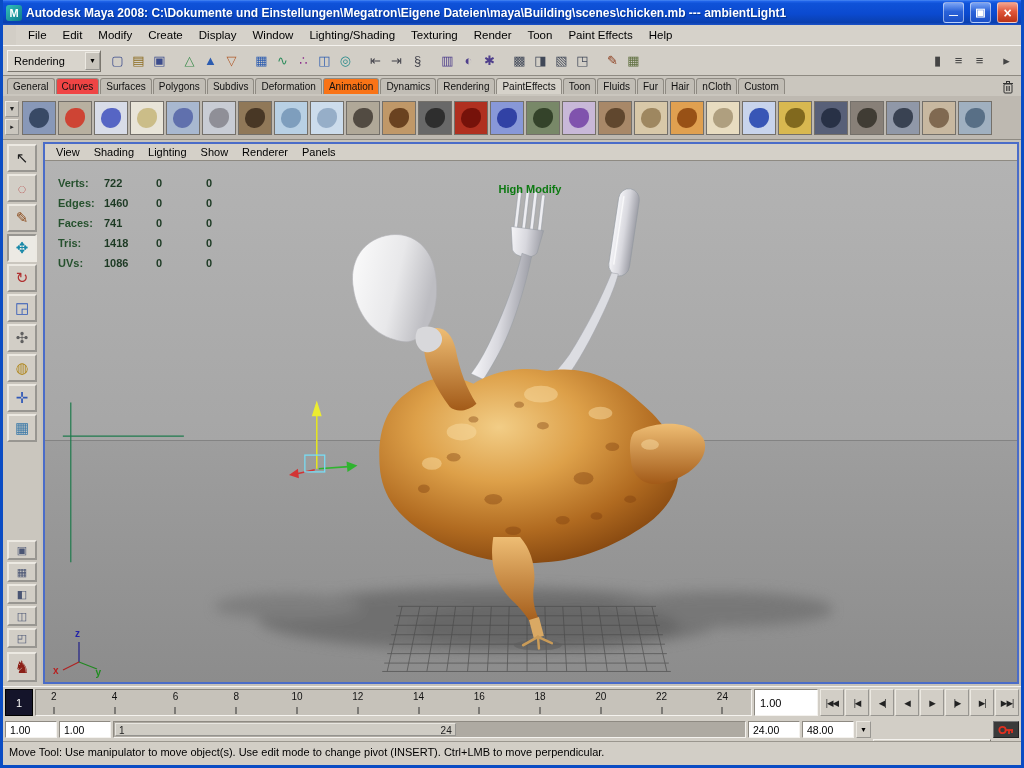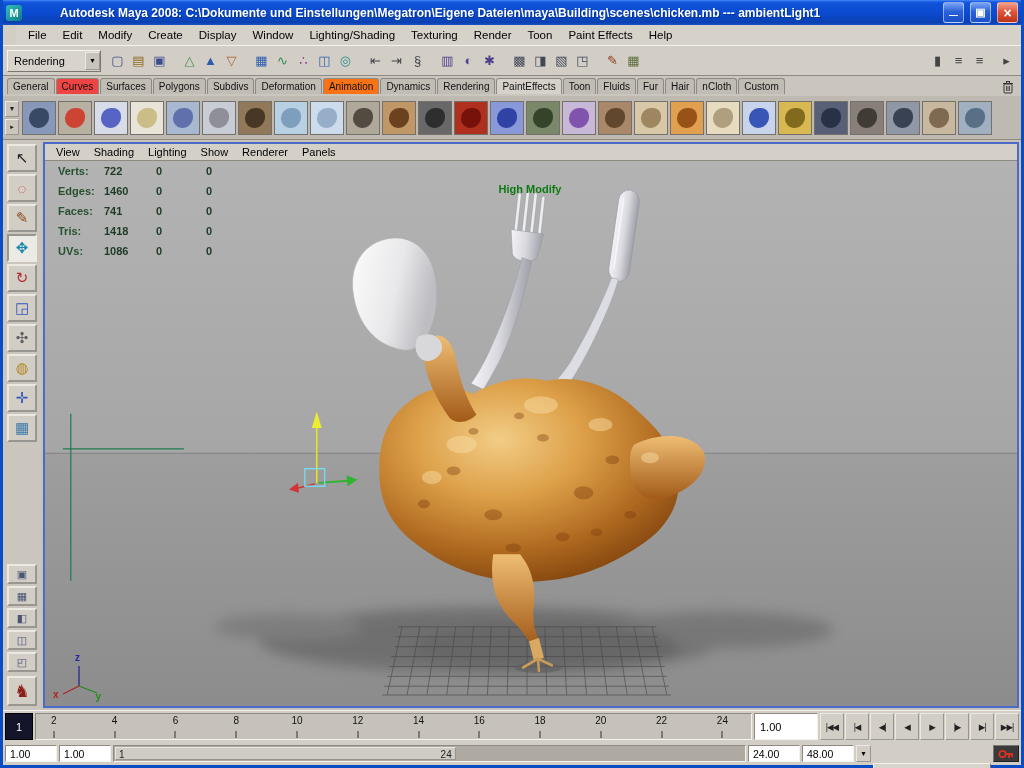--- a/index.html
+++ b/index.html
@@ -8,21 +8,21 @@
   .window { width:1024px; height:768px; display:flex; flex-direction:column;
     border-left:3px solid #0a4cc4; border-right:3px solid #0a4cc4; border-bottom:3px solid #0a4cc4;
     background:#d2cec6; }
 
   
   .titlebar { height:25px; flex:none; display:flex; align-items:center; padding:0 3px; gap:4px;
     background:linear-gradient(180deg,#4a8af4 0%,#1e62e8 6%,#0f52d8 14%,#0b4ad0 55%,#0a40b0 90%,#1c52c8 100%); }
   .app-icon { width:16px; height:16px; flex:none; border-radius:3px; color:#fff; font-size:11px; font-weight:bold;
     background:linear-gradient(135deg,#34c0ba,#0d7a8a); text-align:center; line-height:16px; }
   .title-text { flex:1; color:#fff; font-weight:bold; font-size:12px; white-space:nowrap; overflow:hidden;
-    text-shadow:1px 1px 1px #00318c;margin-left:34px; }
+    text-shadow:1px 1px 1px #00318c; }
   .win-btn { width:21px; height:21px; flex:none; border-radius:3px; margin-left:2px; display:flex;
     align-items:center; justify-content:center; color:#fff; font-size:12px; font-weight:bold;
     border:1px solid rgba(255,255,255,.5); }
   .win-btn.min { background:linear-gradient(180deg,#7ba4f5,#2a62d8 45%,#1b50c8); align-items:flex-end; font-size:9px; padding-bottom:2px; }
   .win-btn.max { background:linear-gradient(180deg,#7ba4f5,#2a62d8 45%,#1b50c8); font-size:11px; }
   .win-btn.close { background:linear-gradient(180deg,#f3a38e,#e0563a 45%,#b93318); font-size:14px; }
 
   
   .menubar { height:20px; flex:none; display:flex; align-items:center; padding-left:4px; background:#d6d2ca;margin-left:13px; }
   .menu-item { font-size:11.5px; color:#000; padding:3px 8px; white-space:nowrap; }
@@ -67,21 +67,21 @@
     display:flex; align-items:center; justify-content:center; font-size:11px; }
   .layout-btn.horse { height:30px; font-size:17px; color:#8c2018; margin-top:2px; }
 
   .viewport { flex:1; min-width:0; margin:2px; border:2px solid #4a6cc8; display:flex; flex-direction:column; }
   .panel-menubar { height:17px; flex:none; background:#d4d0c8; display:flex; align-items:center;
     padding-left:4px; border-bottom:1px solid #8e8a82; }
   .panel-menu-item { font-size:11px; padding:1px 7px; white-space:nowrap; }
   .view3d { flex:1; min-height:0; position:relative; background:#a8a8a8; }
   svg.scene { position:absolute; inset:0; width:100%; height:100%; display:block; }
 
-  .hud { position:absolute; top:4px; left:13px; }
+  .hud { position:absolute; top:16px; left:13px; }
   .hud-row { display:grid; grid-template-columns:46px 52px 50px 50px; height:20px;
     font-size:11px; font-weight:bold; color:#26512e; }
   .hud-v { color:#1d3a24; }
   .hud-quality { position:absolute; top:22px; left:400px; width:170px; text-align:center;
     font-size:11px; font-weight:bold; color:#0d7a12; }
   .cam-label { position:absolute; bottom:3px; left:0; right:0; text-align:center;
     font-size:11px; font-weight:bold; color:#26268c; }
   .axis-gizmo { position:absolute; left:8px; bottom:8px; width:52px; height:44px; }
   .axis-gizmo svg { position:absolute; left:0; top:8px; }
   .ax { position:absolute; font-size:10px; font-weight:bold; }
@@ -682,14 +682,15 @@
       <svg width="16" height="12" viewBox="0 0 16 12">
         <circle cx="4.5" cy="6" r="3.2" fill="none" stroke="#e03020" stroke-width="1.8"></circle>
         <line x1="7.5" y1="6" x2="15" y2="6" stroke="#e03020" stroke-width="1.8"></line>
         <line x1="11" y1="6" x2="11" y2="10" stroke="#e03020" stroke-width="1.8"></line>
         <line x1="14" y1="6" x2="14" y2="9" stroke="#e03020" stroke-width="1.8"></line>
       </svg>
     </div>
   </div>
 
 
+  <div class="helpline">Move Tool: Use manipulator to move object(s). Use edit mode to change pivot (INSERT).  Ctrl+LMB to move perpendicular.</div>
 
 </div>
 
 </body></html>

